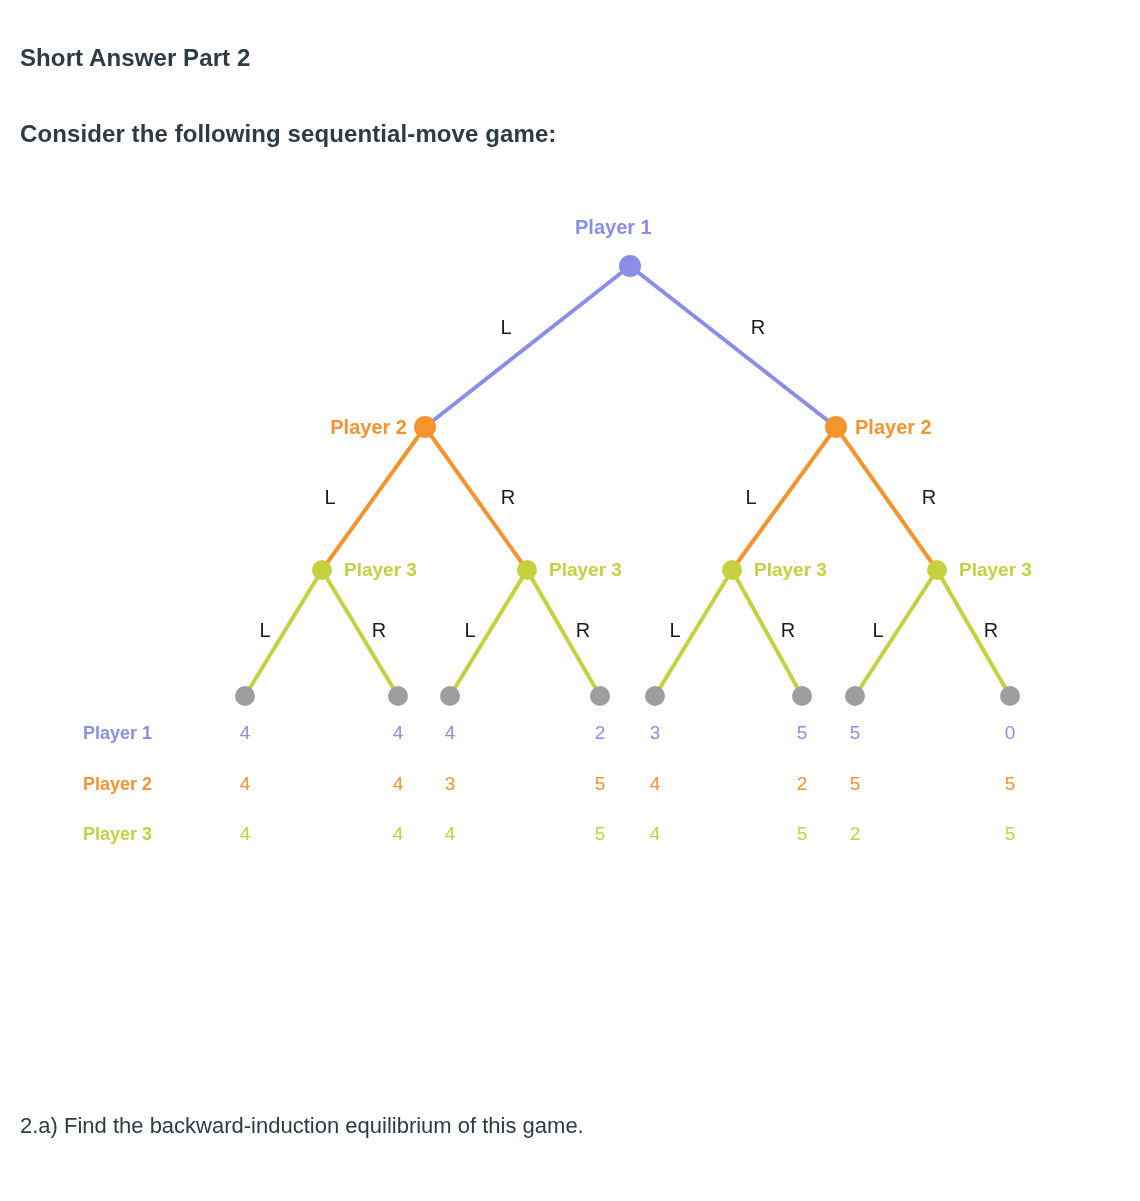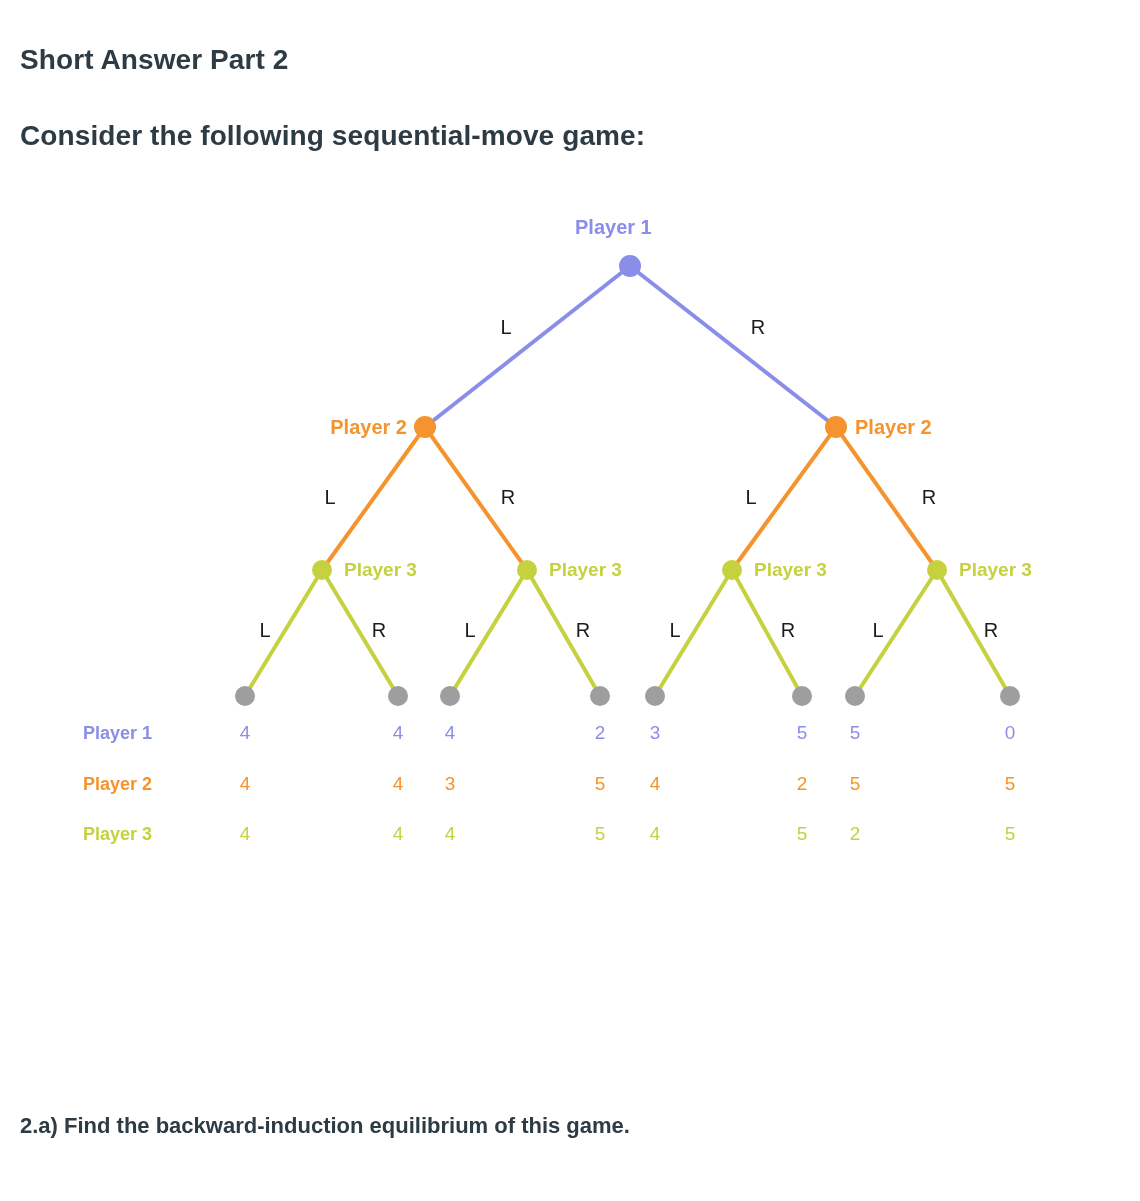--- a/index.html
+++ b/index.html
@@ -12,34 +12,34 @@
     height: 1201px;
     position: relative;
     font-family: "Liberation Sans", sans-serif;
     color: #2d3b45;
     overflow: hidden;
   }
   .heading {
     position: absolute;
     left: 20px;
     font-weight: bold;
-    font-size: 28px;
+    font-size: 24px;
     color: #2d3b45;
     letter-spacing: 0.1px;
     white-space: nowrap;
   }
   #title { top: 44px; }
   #prompt { top: 120px; }
   #question {
     position: absolute;
     left: 20px;
     top: 1113px;
     font-size: 22px;
     color: #2d3b45;
-    font-weight: bold;
+    font-weight: normal;
     white-space: nowrap;
   }
   #tree-wrap {
     position: absolute;
     left: 0;
     top: 180px;
     width: 1140px;
     height: 700px;
   }
   svg.tree {

